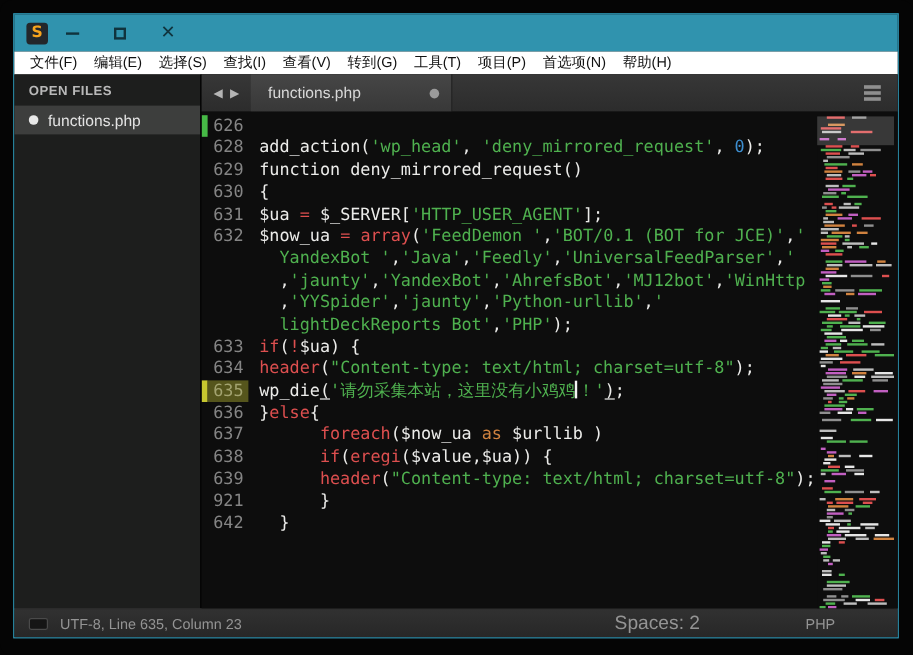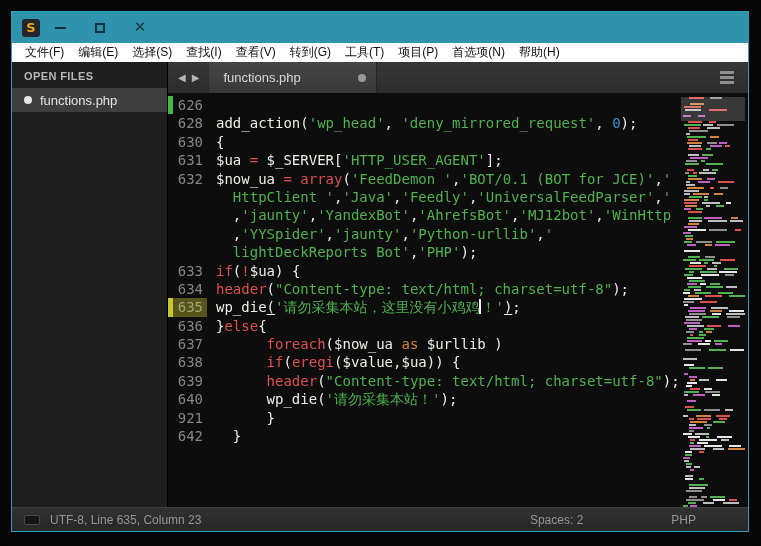--- a/index.html
+++ b/index.html
@@ -73,21 +73,21 @@
   .minimap-viewport { position:absolute; left:0; top:2px; width:100%; height:24px; background:rgba(255,255,255,0.18); }
   .mm-row { height:2px; margin-bottom:1px; display:flex; }
   .mm-seg { height:2px; display:inline-block; }
 
   
   .statusbar { height:24px; background:linear-gradient(#313131,#272727); border-top:1px solid #3d3d3d;
                display:flex; align-items:center; padding:0 12px; flex:0 0 auto; }
   .status-icon { width:16px; height:10px; background:#151515; border:1px solid #4a4a4a; border-radius:2px; margin-right:10px; }
   .status-pos { color:#949494; font-size:12px; flex:0 0 auto; }
   .status-spacer { flex:1 1 auto; }
-  .status-spaces { color:#949494; font-size:12px; margin-right:88px; }
+  .status-spaces { color:#949494; font-size:16px; margin-right:88px; }
   .status-syntax { color:#949494; font-size:12px; margin-right:40px; }
 </style>
 </head>
 <body>
 
 <div class="window">
 
   <div class="titlebar">
     <div class="app-icon">S</div>
     <div class="win-controls">
@@ -140,35 +140,35 @@
             <span></span>
             <span></span>
             <span></span>
           </div>
       </div>
 
       <div class="editor">
         <div id="code-lines">
             <div class="code-row"><div class="marker green"></div><div class="gutter">626</div><div class="code"></div></div>
             <div class="code-row"><div class="marker"></div><div class="gutter">628</div><div class="code"><span class="w">add_action(</span><span class="g">'wp_head'</span><span class="w">, </span><span class="g">'deny_mirrored_request'</span><span class="w">, </span><span class="b">0</span><span class="w">);</span></div></div>
+            <div class="code-row"><div class="marker"></div><div class="gutter">629</div><div class="code"><span class="w">function deny_mirrored_request()</span></div></div>
             <div class="code-row"><div class="marker"></div><div class="gutter">630</div><div class="code"><span class="w">{</span></div></div>
             <div class="code-row"><div class="marker"></div><div class="gutter">631</div><div class="code"><span class="w">$ua </span><span class="r">=</span><span class="w"> $_SERVER[</span><span class="g">'HTTP_USER_AGENT'</span><span class="w">];</span></div></div>
             <div class="code-row"><div class="marker"></div><div class="gutter">632</div><div class="code"><span class="w">$now_ua </span><span class="r">=</span><span class="w"> </span><span class="r">array</span><span class="w">(</span><span class="g">'FeedDemon '</span><span class="w">,</span><span class="g">'BOT/0.1 (BOT for JCE)'</span><span class="w">,</span><span class="g">'</span></div></div>
-            <div class="code-row"><div class="marker"></div><div class="gutter"></div><div class="code"><span class="w">  </span><span class="g">HttpClient '</span><span class="w">,</span><span class="g">'Java'</span><span class="w">,</span><span class="g">'Feedly'</span><span class="w">,</span><span class="g">'UniversalFeedParser'</span><span class="w">,</span><span class="g">'</span></div></div>
+            <div class="code-row"><div class="marker"></div><div class="gutter"></div><div class="code"><span class="w">  </span><span class="g">YandexBot '</span><span class="w">,</span><span class="g">'Java'</span><span class="w">,</span><span class="g">'Feedly'</span><span class="w">,</span><span class="g">'UniversalFeedParser'</span><span class="w">,</span><span class="g">'</span></div></div>
             <div class="code-row"><div class="marker"></div><div class="gutter"></div><div class="code"><span class="w">  </span><span class="w">,</span><span class="g">'jaunty'</span><span class="w">,</span><span class="g">'YandexBot'</span><span class="w">,</span><span class="g">'AhrefsBot'</span><span class="w">,</span><span class="g">'MJ12bot'</span><span class="w">,</span><span class="g">'WinHttp</span></div></div>
             <div class="code-row"><div class="marker"></div><div class="gutter"></div><div class="code"><span class="w">  </span><span class="w">,</span><span class="g">'YYSpider'</span><span class="w">,</span><span class="g">'jaunty'</span><span class="w">,</span><span class="g">'Python-urllib'</span><span class="w">,</span><span class="g">'</span></div></div>
             <div class="code-row"><div class="marker"></div><div class="gutter"></div><div class="code"><span class="w">  </span><span class="g">lightDeckReports Bot'</span><span class="w">,</span><span class="g">'PHP'</span><span class="w">);</span></div></div>
             <div class="code-row"><div class="marker"></div><div class="gutter">633</div><div class="code"><span class="r">if</span><span class="w">(</span><span class="r">!</span><span class="w">$ua) {</span></div></div>
             <div class="code-row"><div class="marker"></div><div class="gutter">634</div><div class="code"><span class="r">header</span><span class="w">(</span><span class="g">"Content-type: text/html; charset=utf-8"</span><span class="w">);</span></div></div>
             <div class="code-row"><div class="marker yellow"></div><div class="gutter current">635</div><div class="code"><span class="w">wp_die</span><span class="u">(</span><span class="g">'请勿采集本站，这里没有小鸡鸡</span><span class="caret"></span><span class="g">！'</span><span class="u">)</span><span class="w">;</span></div></div>
             <div class="code-row"><div class="marker"></div><div class="gutter">636</div><div class="code"><span class="w">}</span><span class="r">else</span><span class="w">{</span></div></div>
             <div class="code-row"><div class="marker"></div><div class="gutter">637</div><div class="code"><span class="w">      </span><span class="r">foreach</span><span class="w">($now_ua </span><span class="o">as</span><span class="w"> $urllib )</span></div></div>
             <div class="code-row"><div class="marker"></div><div class="gutter">638</div><div class="code"><span class="w">      </span><span class="r">if</span><span class="w">(</span><span class="r">eregi</span><span class="w">($value,$ua)) {</span></div></div>
             <div class="code-row"><div class="marker"></div><div class="gutter">639</div><div class="code"><span class="w">      </span><span class="r">header</span><span class="w">(</span><span class="g">"Content-type: text/html; charset=utf-8"</span><span class="w">);</span></div></div>
-            <div class="code-row"><div class="marker"></div><div class="gutter">640</div><div class="code"><span class="w">      </span><span class="w">wp_die(</span><span class="g">'请勿采集本站！'</span><span class="w">);</span></div></div>
             <div class="code-row"><div class="marker"></div><div class="gutter">921</div><div class="code"><span class="w">      </span><span class="w">}</span></div></div>
             <div class="code-row"><div class="marker"></div><div class="gutter">642</div><div class="code"><span class="w">  </span><span class="w">}</span></div></div>
           </div>
         <div class="minimap">
           <div id="mm-rows">
               <div class="mm-row">
                 <span class="mm-seg" style="width: 8.40458px;"></span>
                 <span class="mm-seg" style="width: 14.1794px; background: rgb(221, 79, 79);"></span>
                 <span class="mm-seg" style="width: 6.82603px;"></span>
                 <span class="mm-seg" style="width: 11.3379px; background: rgb(143, 143, 143);"></span>

